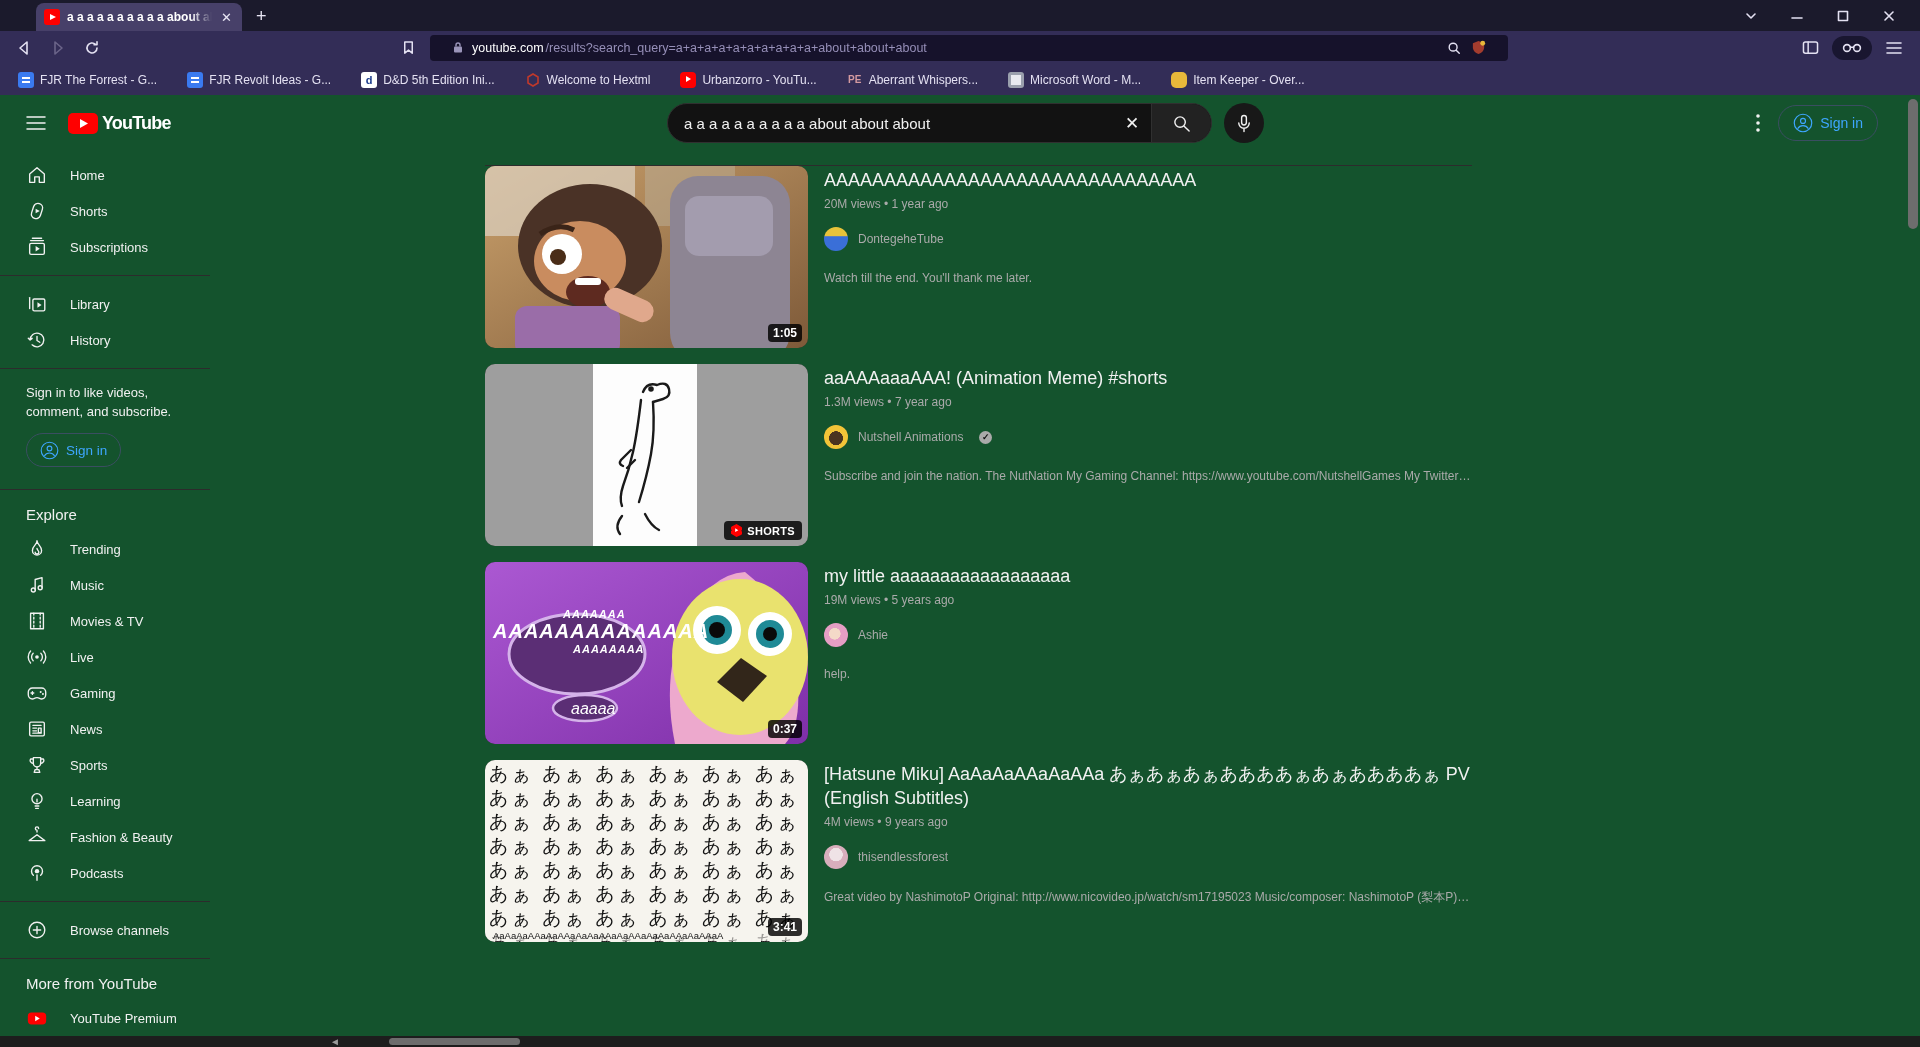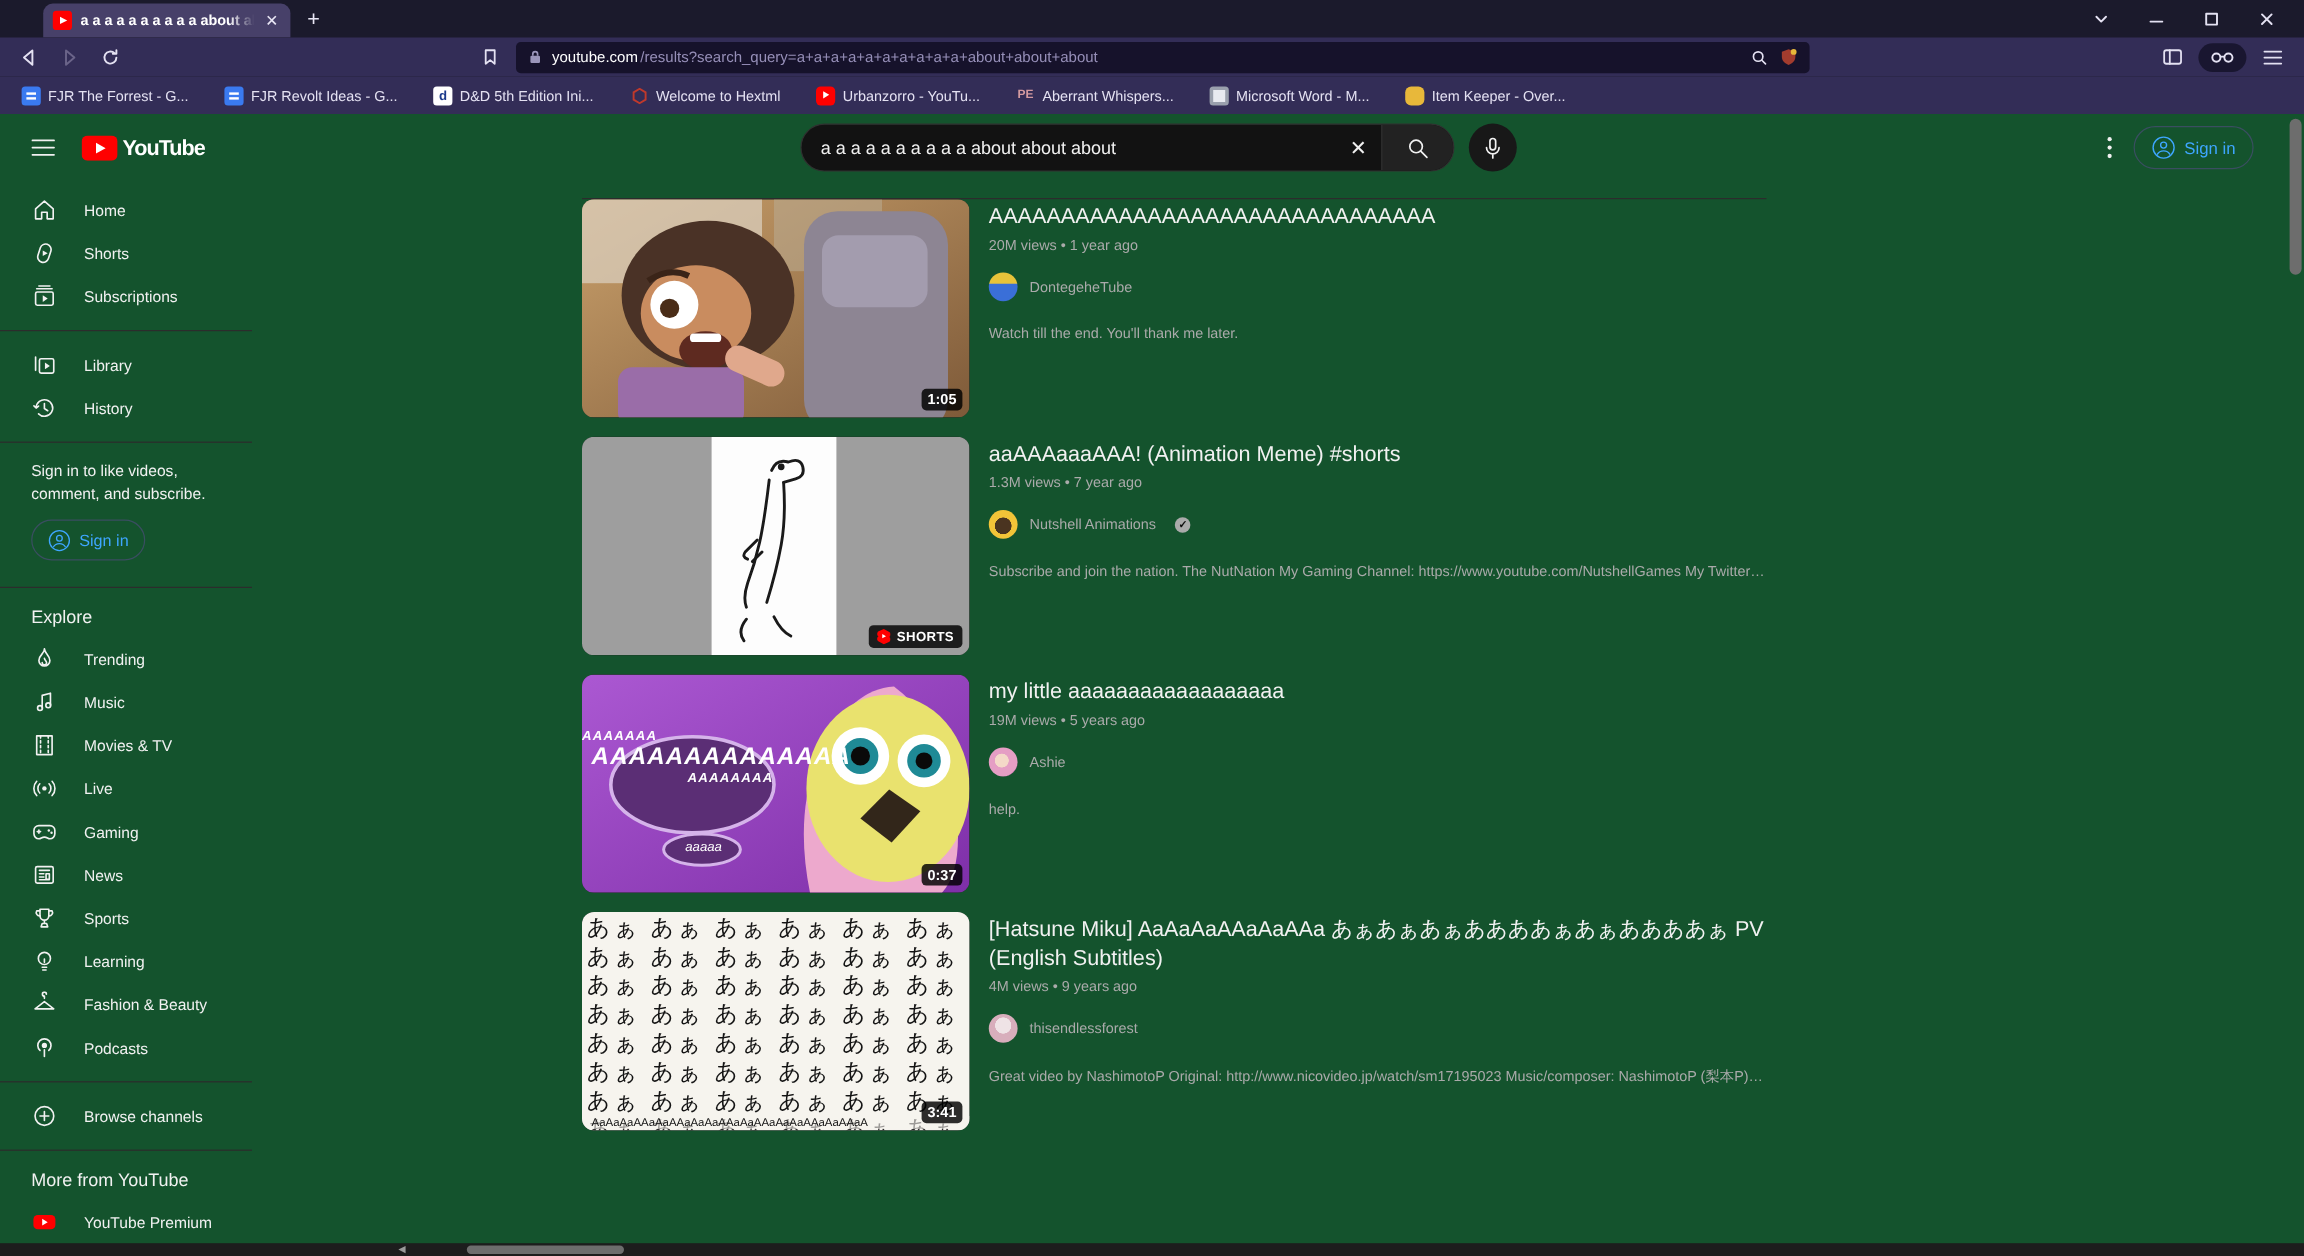--- a/index.html
+++ b/index.html
@@ -18,21 +18,21 @@
     -webkit-mask-image:linear-gradient(90deg,#000 85%,transparent); mask-image:linear-gradient(90deg,#000 85%,transparent); }
   .tab-close { color:#e9e6f5; font-size:13px; line-height:1; padding:2px; }
   .newtab { color:#e9e6f5; font-size:18px; font-weight:400; margin:0 0 4px 14px; }
   .wincontrols { position:absolute; right:8px; top:0; height:31px; display:flex; align-items:center; }
   .winbtn { width:46px; height:31px; display:flex; align-items:center; justify-content:center; color:#dcd8ee; }
 
   .toolbar { height:33px; background:#332d57; display:flex; align-items:center; padding:0 10px; gap:6px; }
   .navbtn { width:28px; height:26px; display:flex; align-items:center; justify-content:center; border-radius:4px; }
   .urlwrap { display:flex; align-items:center; gap:8px; margin-left:auto; }
   .urlbar { width:1078px; height:26px; background:#16122b; border-radius:4px; display:flex; align-items:center;
-    padding:0 10px; gap:8px; color:#fff; font-size:12.5px; }
+    padding:0 22px; gap:8px; color:#fff; font-size:12.5px; }
   .url-path { color:#968fb8; }
   .url-right { margin-left:auto; display:flex; align-items:center; gap:10px; }
   .toolbar-right { display:flex; align-items:center; gap:8px; margin-left:auto; padding-right:2px; }
   .ext-pill { width:40px; height:24px; border-radius:12px; background:#191630; display:flex; align-items:center; justify-content:center; }
 
   .bookmarksbar { height:31px; background:#332d57; display:flex; align-items:center; gap:30px; padding:0 18px;
     font-size:12px; color:#e4e1f2; }
   .bm { display:flex; align-items:center; gap:6px; white-space:nowrap; }
   .bmicon { width:16px; height:16px; border-radius:3px; flex:none; display:flex; align-items:center; justify-content:center;
     font-size:9px; font-weight:700; }
@@ -537,25 +537,25 @@
               <circle cx="232" cy="68" r="15" fill="#1f8a96"></circle>
               <circle cx="232" cy="68" r="8" fill="#0a0a0a"></circle>
             <circle cx="285" cy="72" r="22" fill="#fff"></circle>
               <circle cx="285" cy="72" r="14" fill="#1f8a96"></circle>
               <circle cx="285" cy="72" r="7" fill="#0a0a0a"></circle>
             <path d="M256 96l26 18-24 26-26-20z" fill="#32261a"></path>
             <ellipse cx="92" cy="92" rx="68" ry="40" fill="#5b2e75" stroke="#d5b3ea" stroke-width="3"></ellipse>
             <ellipse cx="100" cy="146" rx="32" ry="13" fill="#5b2e75" stroke="#d5b3ea" stroke-width="2.5"></ellipse>
           </svg>
           <div style="position:absolute;left:0;top:46px;width:100%;color:#fff;font-style:italic;font-weight:700;text-align:left;">
-            <div style="font-size:11px;letter-spacing:1px;">AAAAAAA</div>
+            <div style="font-size:11px;padding-left:78px;letter-spacing:1px;">AAAAAAA</div>
             <div style="font-size:20px;padding-left:8px;letter-spacing:1px;">AAAAAAAAAAAAAA</div>
             <div style="font-size:11px;padding-left:88px;letter-spacing:1px;">AAAAAAAA</div>
           </div>
-          <div style="position:absolute;left:86px;top:138px;color:#fff;font-style:italic;font-size:11px;">aaaaa</div>
+          <div style="position:absolute;left:86px;top:138px;color:#fff;font-style:italic;font-size:16px;">aaaaa</div>
           <span class="duration">0:37</span>
         </div>
         <div class="r-info">
           <div class="r-title">my little aaaaaaaaaaaaaaaaaa</div>
           <div class="r-meta">19M views • 5 years ago</div>
           <div class="r-channel">
             <span class="avatar" style="background:radial-gradient(circle at 45% 45%, #f4d9c8 0 30%, #e59ec4 32% 70%, #c87cb0 72%)"></span>
             <span>Ashie</span>
           </div>
           <div class="r-desc">help.</div>

